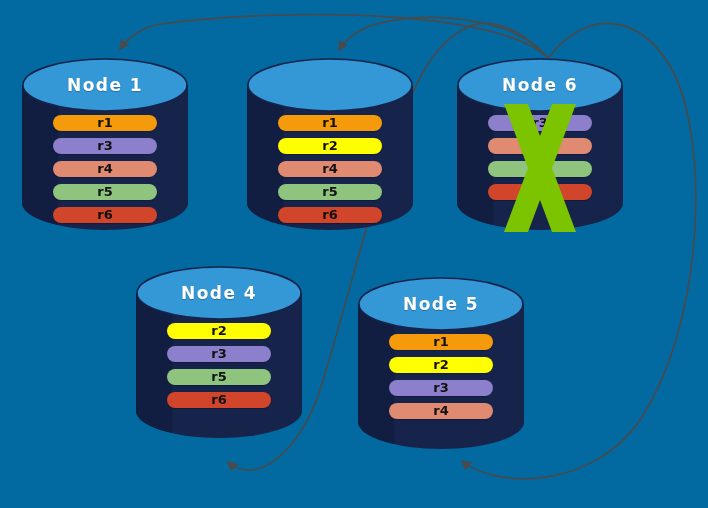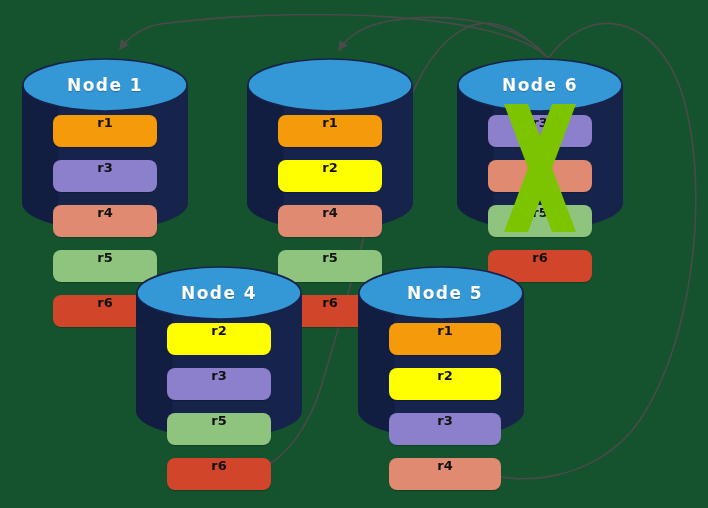--- a/index.html
+++ b/index.html
@@ -7,21 +7,21 @@
     padding: 0;
     background: #ffffff;
   }
   body {
     font-family: "DejaVu Sans", sans-serif;
   }
   #canvas {
     position: relative;
     width: 708px;
     height: 508px;
-    background: #14532d;
+    background: #0369a1;
     overflow: hidden;
   }
   #edges {
     position: absolute;
     left: 0;
     top: 0;
     width: 708px;
     height: 508px;
     pointer-events: none;
   }
@@ -45,23 +45,23 @@
     text-shadow: 0 1px 1px rgba(0,0,0,0.25);
     white-space: nowrap;
   }
   .bars {
     position: absolute;
     left: 0;
     width: 100%;
   }
   .bar {
     position: relative;
-    height: 32px;
+    height: 16px;
     border-radius: 8px;
-    margin-bottom: 13px;
+    margin-bottom: 7px;
     box-shadow: 0 1px 1px rgba(0,0,0,0.22);
   }
   .bar-label {
     position: absolute;
     left: 0;
     top: 0;
     width: 100%;
     height: 16px;
     line-height: 16px;
     text-align: center;
@@ -186,21 +186,21 @@
             <span class="bar-label">r3</span>
           </div>
           <div class="bar" style="background: rgb(143, 196, 126);">
             <span class="bar-label">r5</span>
           </div>
           <div class="bar" style="background: rgb(209, 69, 43);">
             <span class="bar-label">r6</span>
           </div>
         </div>
       </div>
-      <div class="node" style="left: 358px; top: 266px; width: 166px; height: 172px; padding-left: 8px;">
+      <div class="node" style="left: 358px; top: 277px; width: 166px; height: 172px;">
         <svg class="node-svg" width="166" height="172" viewBox="0 0 166 172">
           <path d="M 0,27 L 0,145 A 83,27 0 0 0 166,145 L 166,27 Z" fill="#16244c"></path>
           <path d="M 0,27 L 0,145 A 83,27 0 0 0 36.52,167.14 L 36.52,27 Z" fill="#0f1a38" opacity="0.55"></path>
           <ellipse cx="83" cy="27" rx="82" ry="26" fill="#3498d6" stroke="#16244c" stroke-width="1.6"></ellipse>
         </svg>
         <div class="node-title" style="top: 17px;">Node  5</div>
         <div class="bars" style="top: 57px; padding-left: 30.71px; padding-right: 30.71px; box-sizing: border-box;">
           <div class="bar" style="background: rgb(245, 155, 11);">
             <span class="bar-label">r1</span>
           </div>

